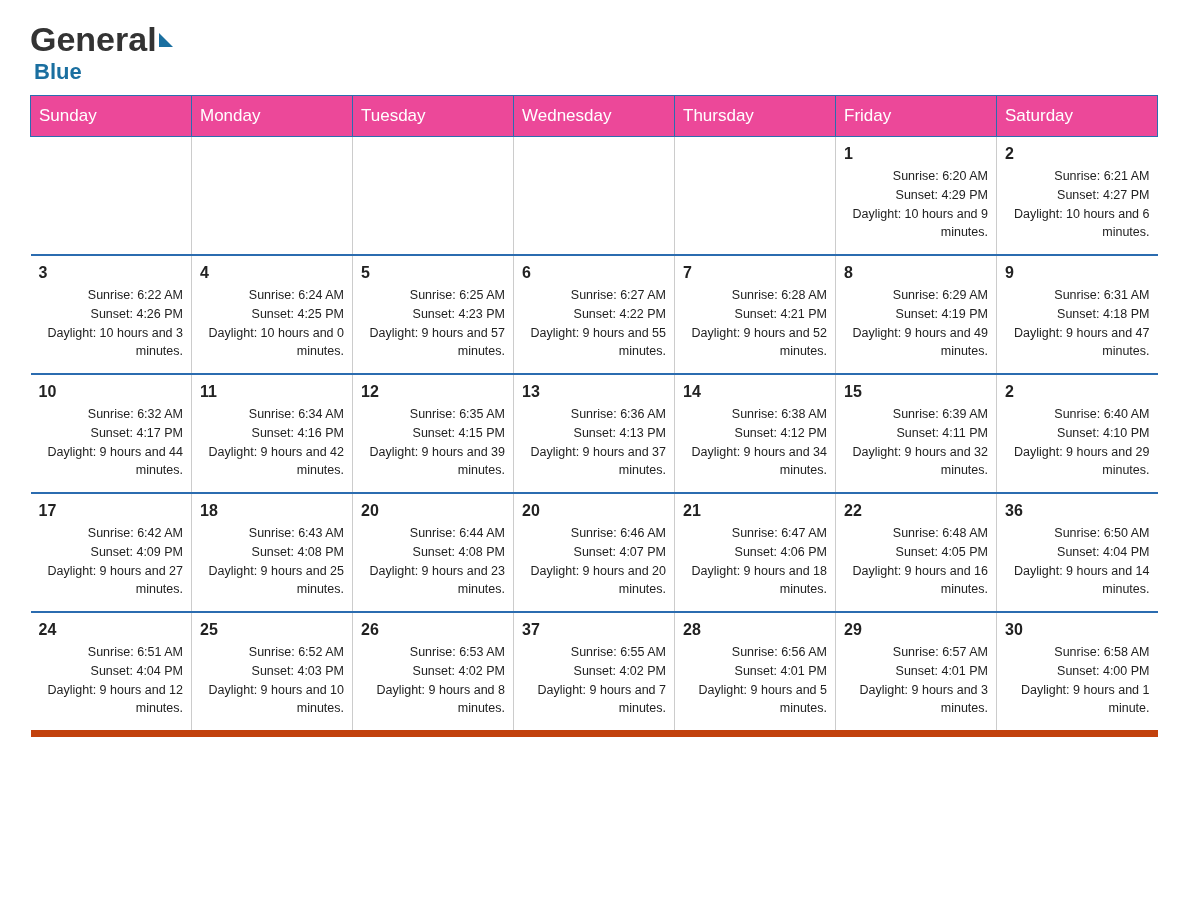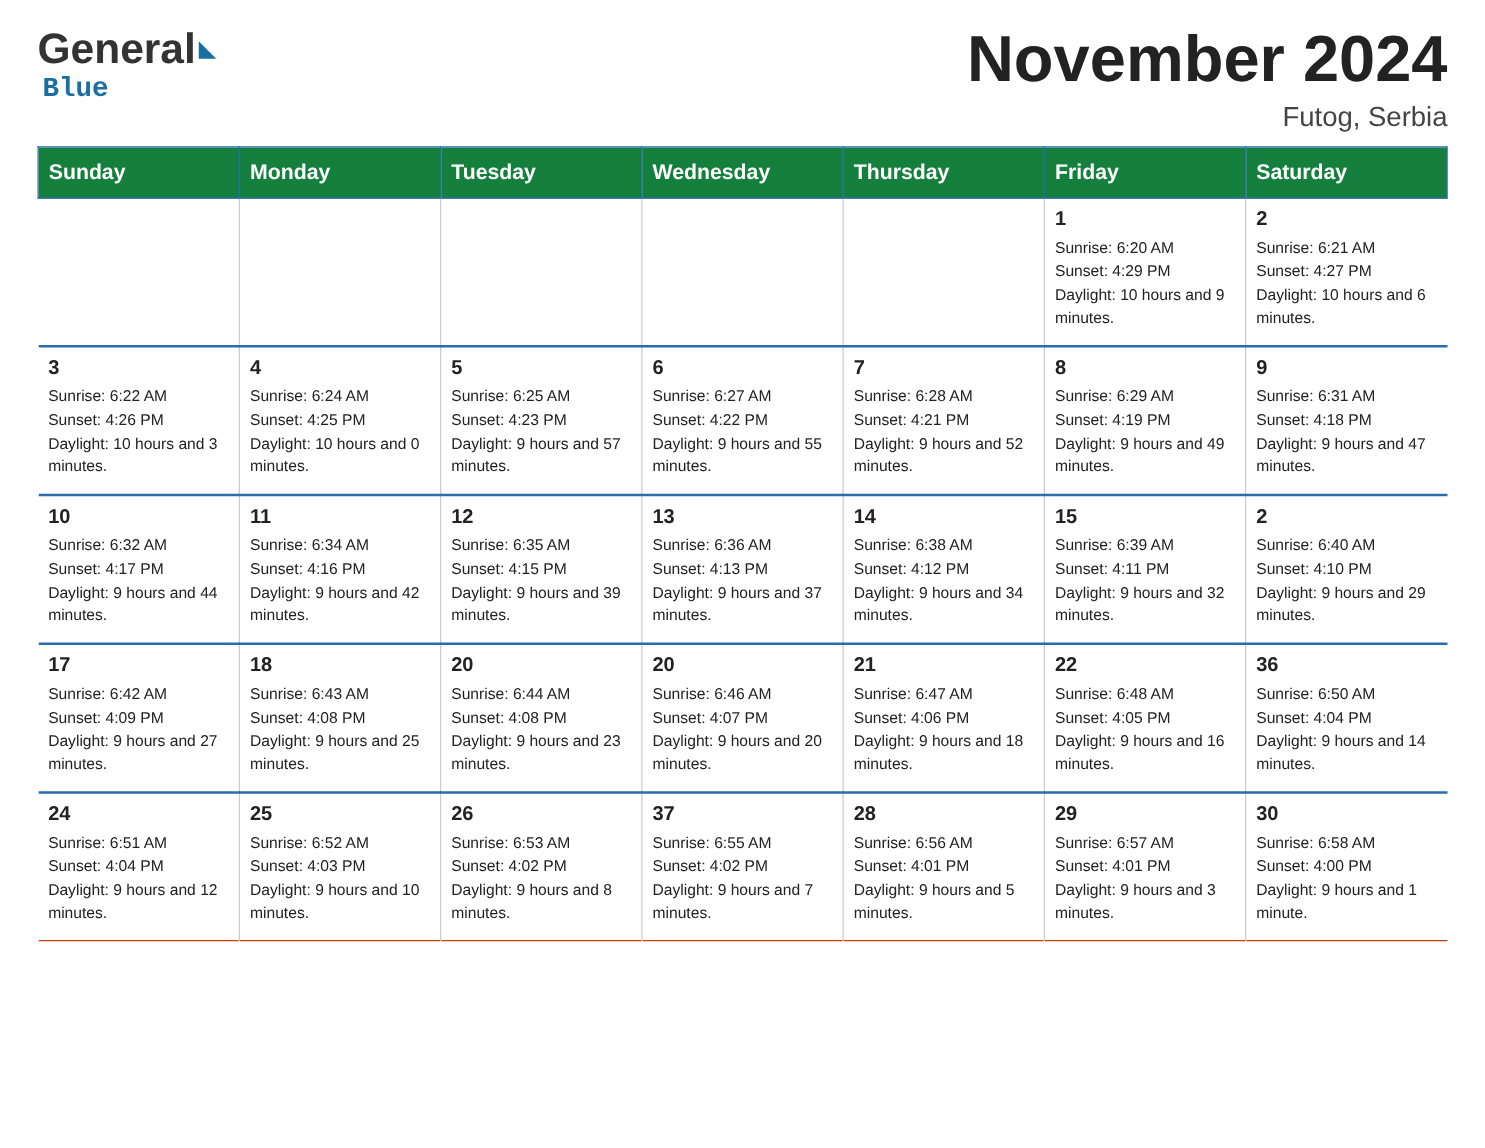--- a/index.html
+++ b/index.html
@@ -35,21 +35,20 @@
       border-top: 14px solid transparent;
       border-bottom: 0px solid transparent;
       margin: 0 2px;
       display: inline-block;
     }
     .logo-sub {
       color: #1a6fa0;
       font-size: 22px;
       font-weight: bold;
       margin-left: 4px;
-      font-family: Liberation Mono, monospace;
     }
     .title-area {
       text-align: right;
     }
     .month-title {
       font-size: 52px;
       font-weight: bold;
       color: #222;
       line-height: 1.1;
     }
@@ -57,24 +56,24 @@
       font-size: 22px;
       color: #444;
       margin-top: 4px;
     }
     .calendar-table {
       width: 100%;
       border-collapse: collapse;
       margin-top: 10px;
     }
     .calendar-table thead tr th {
-      background-color: #15803d;
+      background-color: #ec4899;
       color: #fff;
       font-size: 17px;
-      font-weight: bold;
+      font-weight: normal;
       padding: 10px 8px;
       text-align: left;
       border: 1px solid #2b6cb0;
     }
     .calendar-table tbody tr {
       border-bottom: 2px solid #2b6cb0;
     }
     .calendar-table tbody tr td {
       vertical-align: top;
       padding: 8px 8px 12px 8px;
@@ -91,42 +90,39 @@
     .day-number {
       font-size: 16px;
       font-weight: bold;
       display: block;
       margin-bottom: 4px;
     }
     .day-info {
       font-size: 12.5px;
       color: #222;
       line-height: 1.5;
+      text-align: right;
     }
     .empty-cell {
       background: #f9f9f9;
     }
     .calendar-table tbody tr:last-child {
-      border-bottom: 1px solid #c2410c;
+      border-bottom: 7px solid #c2410c;
     }
   </style>
 </head>
 <body>
 
 <div class="header-row">
   <div class="logo-area">
     <div class="logo-text">
       <span>General</span>
         <span class="logo-triangle"></span>
     </div>
     <div class="logo-sub">Blue</div>
-  </div>
-  <div class="title-area">
-    <div class="month-title">November 2024</div>
-    <div class="location-title">Futog, Serbia</div>
   </div>
 </div>
 
 <table class="calendar-table">
   <thead>
     <tr>
       <th>Sunday</th>
       <th>Monday</th>
       <th>Tuesday</th>
       <th>Wednesday</th>

